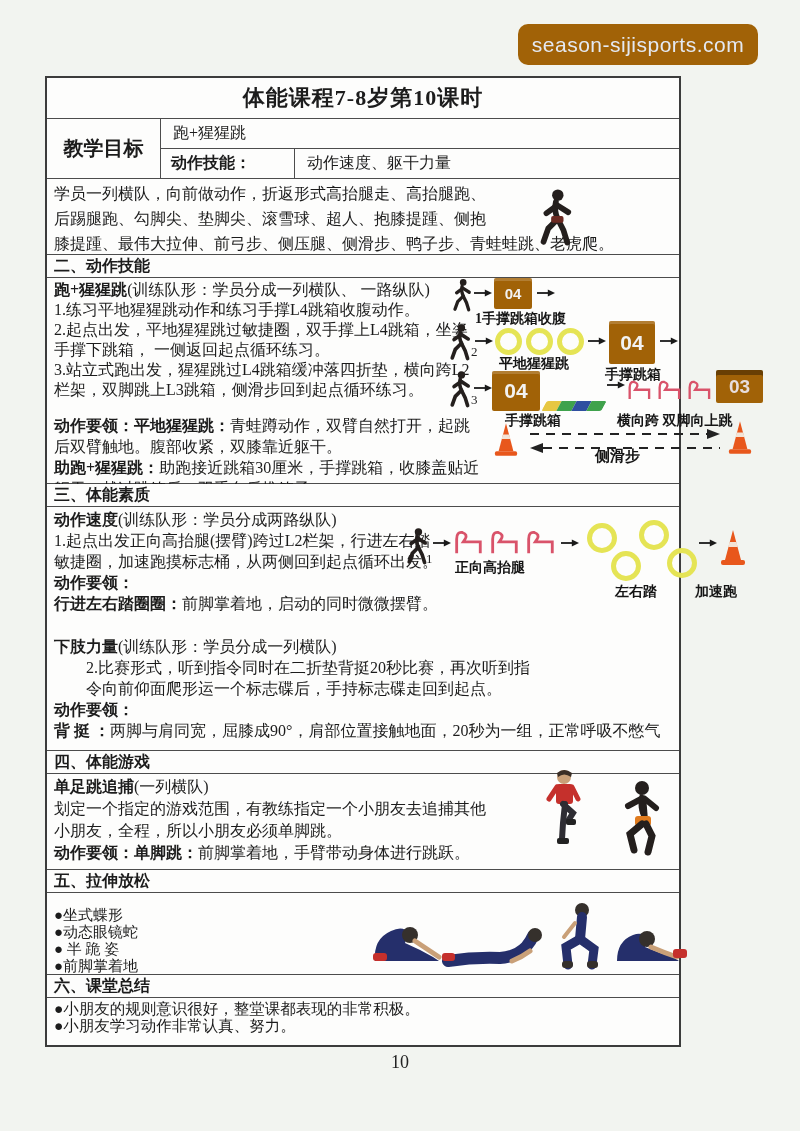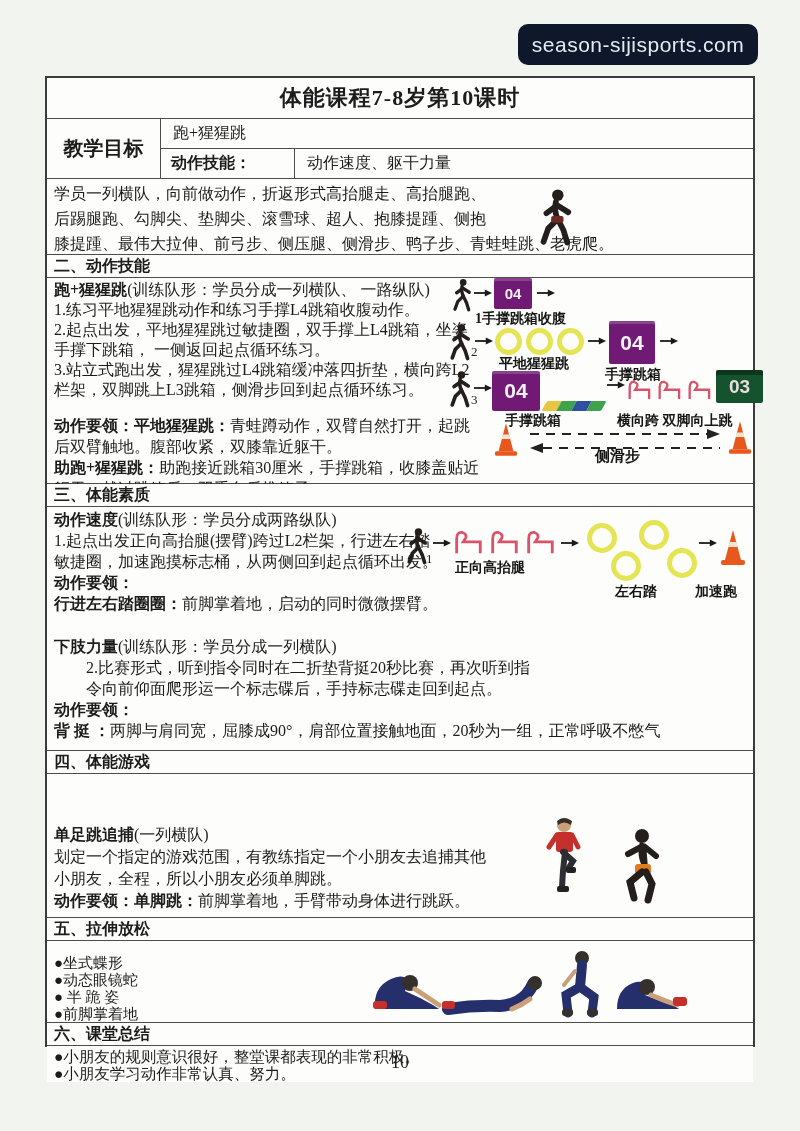--- a/index.html
+++ b/index.html
@@ -5,27 +5,27 @@
   * { margin:0; padding:0; box-sizing:border-box; }
   html,body { background:#e9ebe7; }
   .page {
     position:relative; width:800px; height:1131px;
     background:#f2f4f0;
     font-family:"Liberation Serif","DejaVu Serif",serif;
     color:#1c1c1c; overflow:hidden;
   }
   .watermark {
     position:absolute; left:518px; top:24px; width:240px; height:41px;
-    background:#0f172a; border-radius:10px;
+    background:#a16207; border-radius:10px;
     display:flex; align-items:center; justify-content:center;
     color:#e4e9f2; font-family:"Liberation Sans","DejaVu Sans",sans-serif;
     font-size:21px; letter-spacing:0.5px;
   }
   .doc {
-    position:absolute; left:45px; top:76px; width:710px; height:971px;
+    position:absolute; left:45px; top:76px; width:636px; height:971px;
     background:#fdfdfc; border:2px solid #3c3c3c;
   }
   .row { border-bottom:1px solid #4c4c4c; position:relative; background:#fdfdfc; }
   .row-title { height:41px; display:flex; align-items:center; justify-content:center;
     font-size:22px; font-weight:bold; letter-spacing:1px; }
   .row-obj { height:60px; display:flex; }
   .obj-col1 { width:114px; border-right:1px solid #4c4c4c; display:flex;
     align-items:center; justify-content:center; font-weight:bold; font-size:20px; }
   .obj-grid { flex:1; display:flex; flex-direction:column; }
   .obj-line { flex:1; display:flex; }
@@ -39,40 +39,40 @@
   .cell-warmup  { height:76px; }
   .cell-warmup .txt div { line-height:25px; }
   .cell-skills  { height:206px; }
   .cell-skills p { line-height:20px; width:428px; }
   .cell-skills .kp { margin-top:15px; line-height:21px; }
   .cell-fitness { height:244px; }
   .cell-fitness p { line-height:21px; }
   .cell-fitness .w390 { width:392px; }
   .cell-fitness .w440 { width:446px;margin-left:32px; }
   .cell-fitness .lower { margin-top:22px; }
-  .cell-game    { height:96px;margin-top:48px; }
+  .cell-game    { height:96px; }
   .cell-game p { line-height:22px; }
   .cell-game .w440 { width:446px; }
   .cell-stretch { height:70px;margin-top:12px; }
   .cell-stretch .txt div { line-height:17px; font-size:15px; }
   .cell-summary { height:36px; border-bottom:none; }
   .cell-summary .txt div { line-height:17px; font-size:15.5px; }
   b { font-weight:bold; }
   .pagenum { position:absolute; left:0; right:0; top:1052px; text-align:center;
     font-size:18px; color:#222; }
 
   
   .abs { position:absolute; }
   .dlabel { position:absolute; font-size:14px; font-weight:bold; white-space:nowrap; color:#151515; }
   .dnum { position:absolute; font-size:13px; color:#222; }
-  .jumpbox { position:absolute; background:#701a75; color:#f2f2f2; font-weight:bold;
+  .jumpbox { position:absolute; background:#a16207; color:#f2f2f2; font-weight:bold;
     display:flex; align-items:center; justify-content:center;
     font-family:"Liberation Sans","DejaVu Sans",sans-serif;
     box-shadow:inset 0 3px 0 rgba(255,255,255,0.18); border-radius:2px; }
-  .jumpbox.red { background:#14532d; box-shadow:inset 0 5px 0 rgba(0,0,0,0.35); color:#e7dddd; }
+  .jumpbox.red { background:#a16207; box-shadow:inset 0 5px 0 rgba(0,0,0,0.35); color:#e7dddd; }
   .ring { position:absolute; border:5px solid #e5e455; border-radius:50%; background:transparent; }
   .mat { position:absolute; display:flex; transform:skewX(-28deg); border-radius:2px; overflow:hidden; }
   .mat span { flex:1; }
 </style>
 </head>
 <body>
 
 <div class="page">
 
   <div class="watermark">season-sijisports.com</div>

